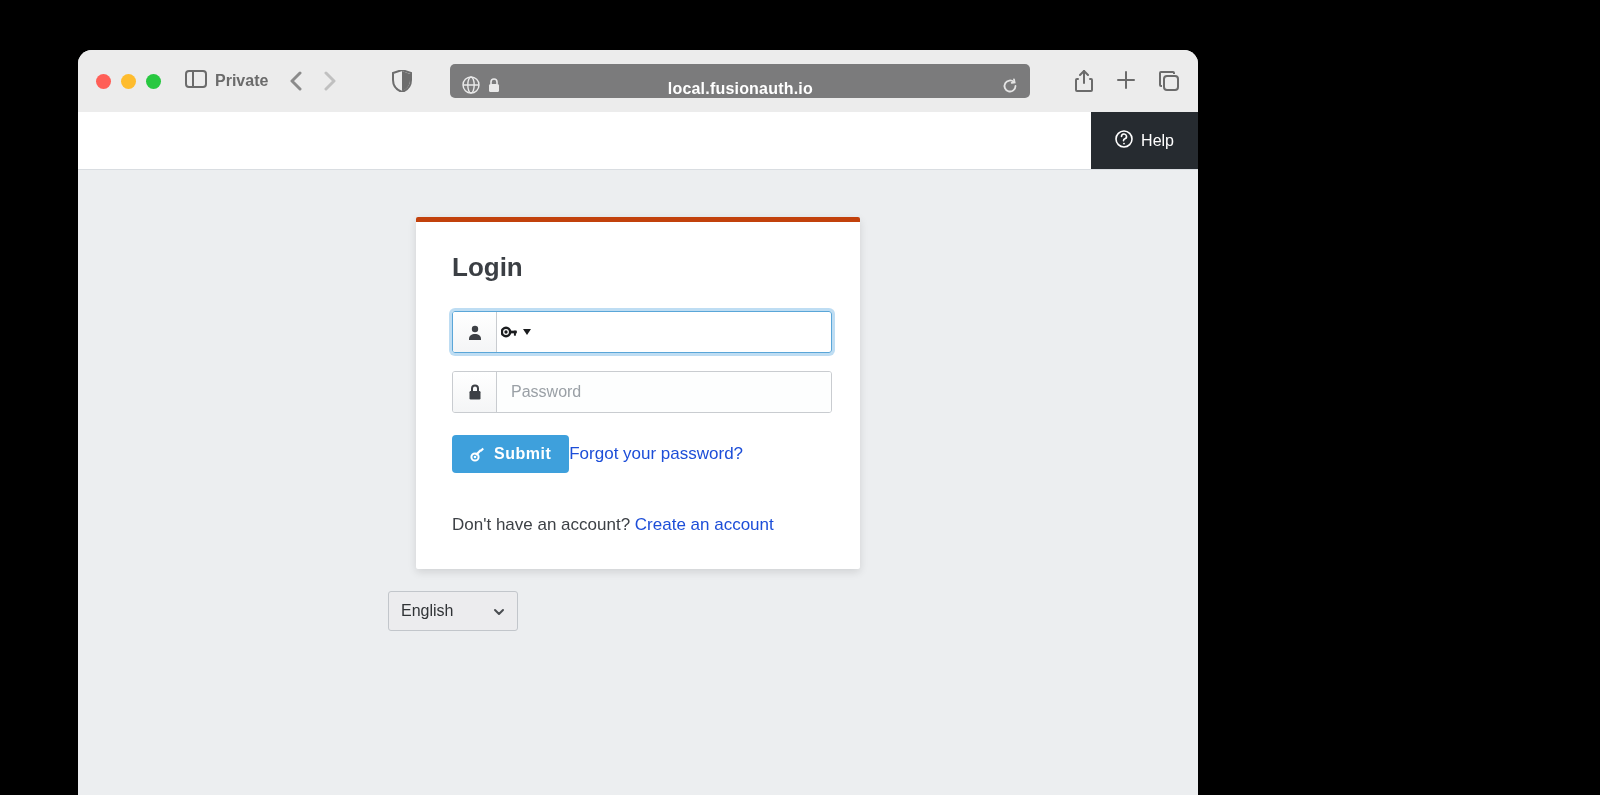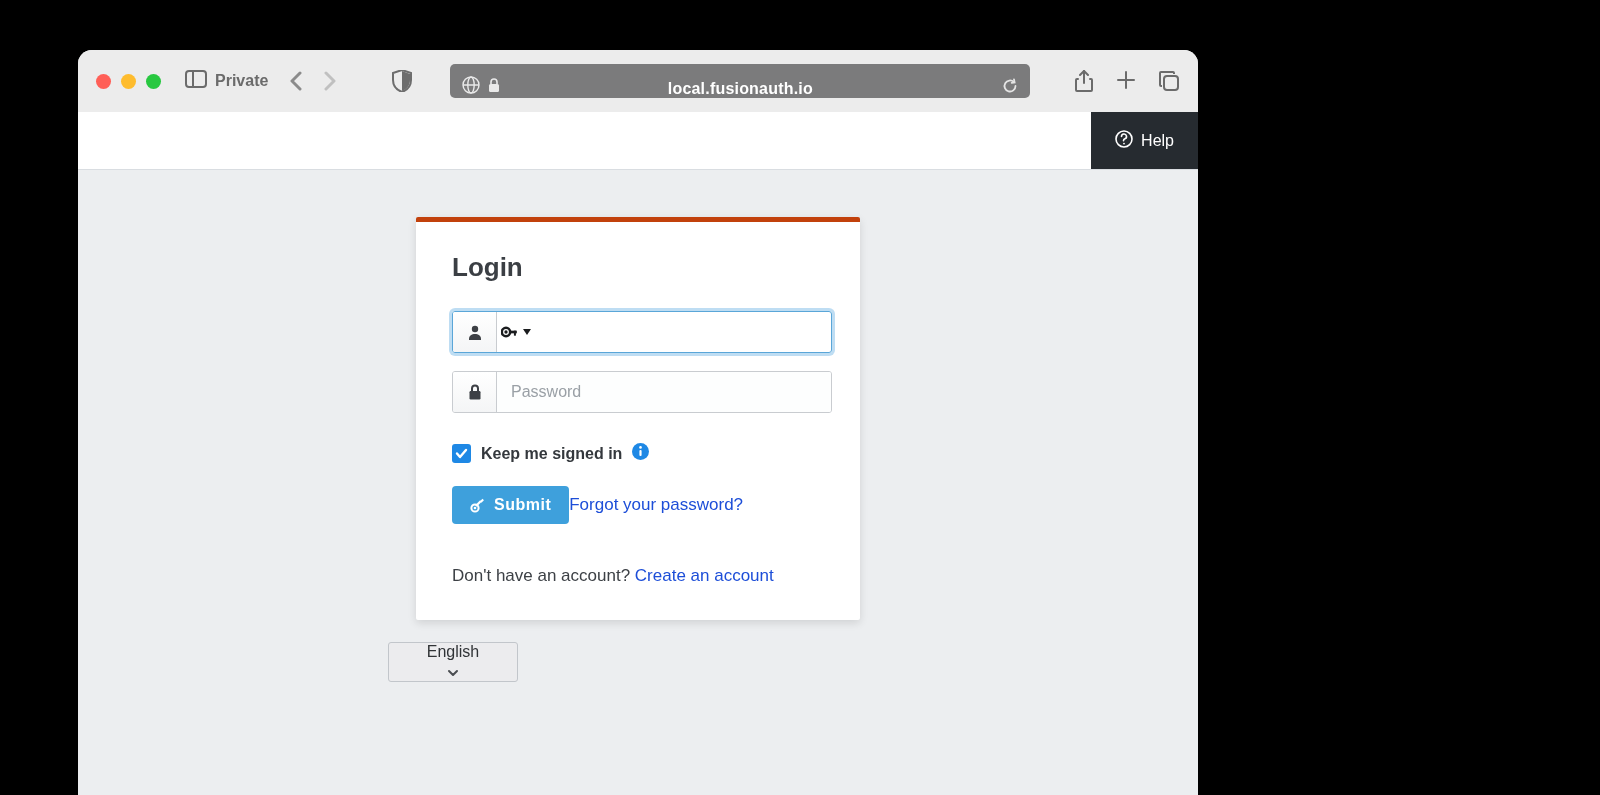--- a/index.html
+++ b/index.html
@@ -184,21 +184,20 @@
     background:#ececee;
     display:flex;
     align-items:center;
     padding:0 12px;
     justify-content:space-between;
     font-size:16px;
     color:#303336;
     border-radius:3px;
     cursor:pointer;
     margin-left: -28px;
-    flex-direction: column;
   }
 
   .below-card {
     margin-left: 0;
   }
 </style>
 </head>
 <body>
 
 <div class="browser">
@@ -326,35 +325,20 @@
         <div class="input-group">
           <div class="input-addon">
             <svg width="14" height="16" viewBox="0 0 14 16" fill="#3d4045">
                 <rect x="1.5" y="7" width="11" height="8.5" rx="1.2"></rect>
                 <path d="M4 7V4.5a3 3 0 0 1 6 0V7" fill="none" stroke="#3d4045" stroke-width="2"></path>
               </svg>
           </div>
           <input class="input-field" type="password" placeholder="Password" style="">
         </div>
 
-        <div class="remember-row">
-          <div class="chk">
-            <svg width="13" height="11" viewBox="0 0 13 11" fill="none" stroke="#fff" stroke-width="2.4" stroke-linecap="round" stroke-linejoin="round">
-                <polyline points="2,5.5 5,9 11,2"></polyline>
-              </svg>
-          </div>
-          <span>Keep me signed in</span>
-          <span class="info-badge">
-            <svg width="17" height="17" viewBox="0 0 17 17" fill="#1e88e5">
-                <circle cx="8.5" cy="8.5" r="8.5"></circle>
-                <rect x="7.4" y="7" width="2.2" height="6" fill="#fff" rx="1"></rect>
-                <circle cx="8.5" cy="4.4" r="1.3" fill="#fff"></circle>
-              </svg>
-          </span>
-        </div>
 
         <div class="submit-row">
           <button class="submit-btn">
             <span>
               <svg width="16" height="16" viewBox="0 0 16 16" fill="#fff">
                   <circle cx="5" cy="11" r="3.6" fill="none" stroke="#fff" stroke-width="2"></circle>
                   <circle cx="5" cy="11" r="1.3"></circle>
                   <rect x="7.3" y="3" width="2.2" height="7" transform="rotate(45 8.4 6.5)"></rect>
                   <rect x="11" y="2" width="2" height="3.5" transform="rotate(45 12 3.7)"></rect>
                 </svg>

